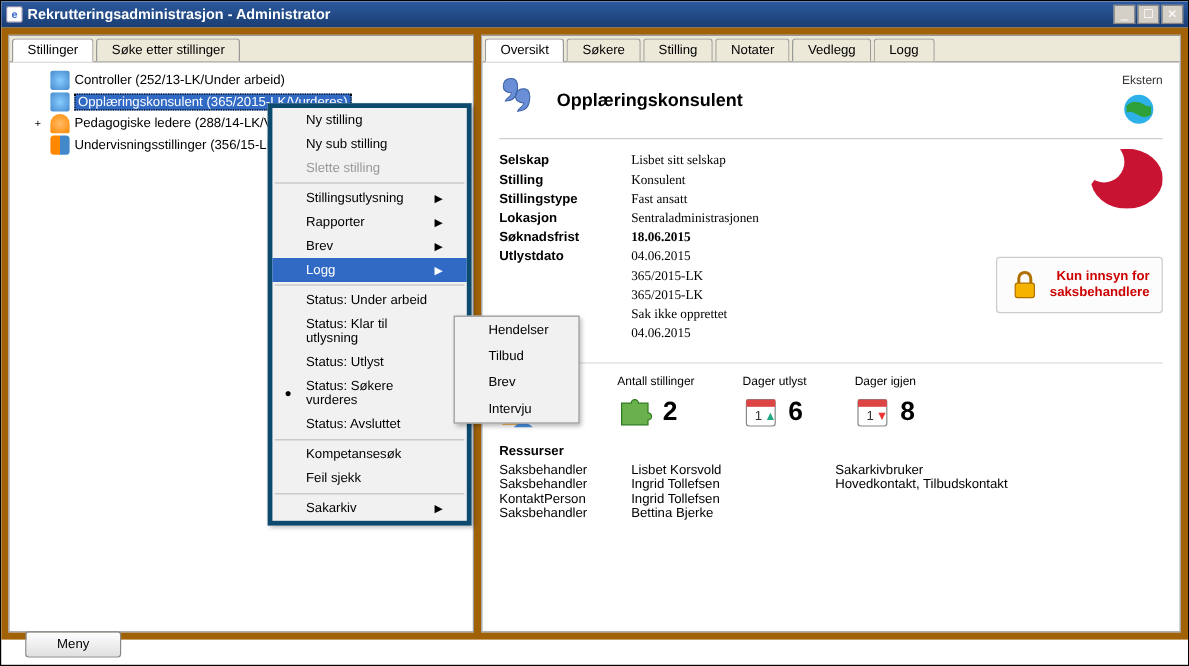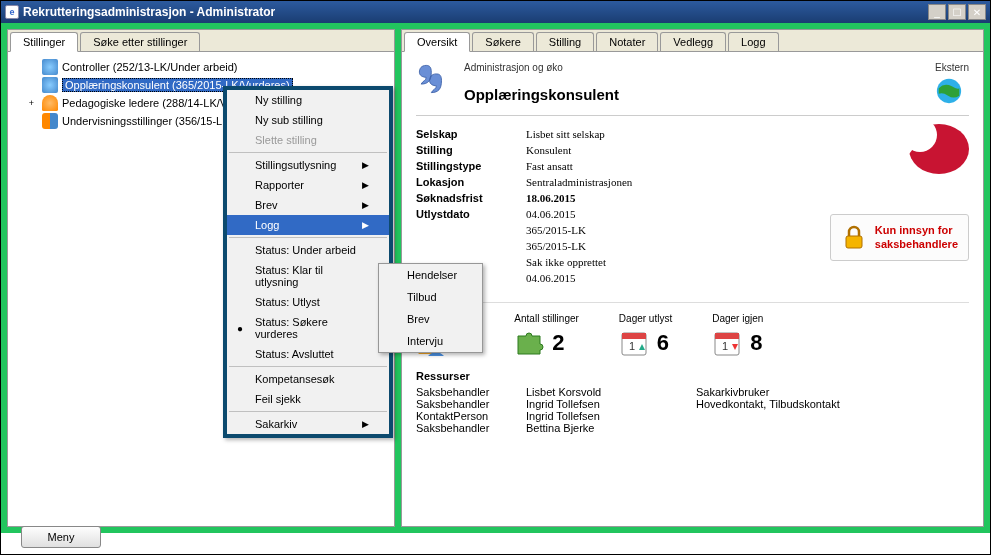--- a/index.html
+++ b/index.html
@@ -4,21 +4,21 @@
 <style>
 * { margin: 0; padding: 0; box-sizing: border-box; font-family: Tahoma, Arial, sans-serif; font-size: 11px; }
 body { background: #fff; width: 991px; height: 555px; border: 1px solid #000; position: relative; overflow: hidden; }
 
 .titlebar { background: linear-gradient(to bottom, #2c5a9e, #1a3d72); height: 22px; display: flex; align-items: center; padding: 0 4px; color: #fff; }
 .titlebar-icon { width: 14px; height: 14px; margin-right: 4px; background: #fff; border: 1px solid #88a; border-radius: 2px; font-size: 9px; color: #36c; text-align: center; line-height: 12px; font-weight: bold; }
 .titlebar-text { font-weight: bold; font-size: 12px; flex: 1; }
 .win-buttons { display: flex; gap: 2px; }
 .win-btn { width: 18px; height: 16px; background: #d4d0c8; border: 1px solid #888; display: flex; align-items: center; justify-content: center; font-size: 10px; cursor: pointer; }
 
-.main-area { display: flex; height: 510px; padding: 6px; gap: 6px; background: #22c55e; }
+.main-area { display: flex; height: 510px; padding: 6px; gap: 6px; background: #a16207; }
 
 .left-panel, .right-panel { background: #fff; border: 1px solid #999; display: flex; flex-direction: column; }
 .left-panel { width: 388px; }
 .right-panel { flex: 1; }
 
 .tabs { display: flex; border-bottom: 1px solid #999; background: #ece9d8; padding: 2px 2px 0 2px; }
 .tab { padding: 3px 12px; border: 1px solid #999; border-bottom: none; margin-right: 2px; background: #ece9d8; cursor: pointer; border-radius: 3px 3px 0 0; }
 .tab.active { background: #fff; border-bottom: 1px solid #fff; margin-bottom: -1px; position: relative; z-index: 2; }
 
 .tree { padding: 6px; flex: 1; position: relative; }
@@ -49,21 +49,21 @@
 .small-label { font-size: 10px; color: #333; }
 .big-title { font-size: 15px; font-weight: bold; margin-top: 13px; }
 .ext-block { text-align: right; }
 .globe { width: 28px; height: 28px; margin-top: 4px; }
 
 .info-row { display: flex; margin: 4px 0; }
 .info-label { width: 110px; font-weight: bold; }
 .info-value { flex: 1; font-family: Liberation Serif, serif; }
 .info-value.bold { font-weight: bold; }
 
-.side-badge { border: 1px solid #ccc; padding: 8px 10px; display: flex; align-items: center; gap: 8px; border-radius: 3px; background: #fcfcfc; }
+.side-badge { border: 1px solid #ccc; padding: 8px 10px; display: flex; align-items: center; gap: 8px; border-radius: 3px; background: #fcfcfc; text-align: right; }
 .lock-icon { width: 26px; height: 26px; }
 .red-bold { color: #c00; font-weight: bold; line-height: 1.3; }
 
 .red-shape { width: 60px; height: 50px; position: relative; }
 .red-shape::before { content: ''; position: absolute; inset: 0; background: #c81432; border-radius: 50%; clip-path: polygon(40% 0, 100% 0, 100% 100%, 0 100%, 0 60%); }
 .red-shape::after { content: ''; position: absolute; left: -6px; top: -6px; width: 34px; height: 34px; background: #fff; border-radius: 50%; }
 
 .stats-row { display: flex; gap: 40px; margin-top: 14px; border-top: 1px solid #ddd; padding-top: 10px; }
 .stat { text-align: left; }
 .stat-label { font-size: 10px; margin-bottom: 4px; }
@@ -201,21 +201,20 @@
       <div class="tab">Logg</div>
     </div>
     <div class="detail">
       <div class="detail-header">
         <div class="header-icon">
           <svg viewBox="0 0 40 40">
               <path d="M12 4 C6 4 4 8 4 12 C4 16 8 18 12 18 C12 22 8 22 6 26 C14 26 18 22 18 12 C18 6 16 4 12 4 M24 14 C18 14 16 18 16 22 C16 26 20 28 24 28 C24 32 20 32 18 36 C26 36 30 32 30 22 C30 16 28 14 24 14" fill="#6a8fd6" stroke="#3a5fa6" stroke-width="1"></path>
             </svg>
         </div>
         <div class="header-titles">
-          <div class="small-label">Administrasjon og øko</div>
           <div class="big-title">Opplæringskonsulent</div>
         </div>
         <div class="ext-block">
           <div class="small-label">Ekstern</div>
           <div class="globe">
             <svg viewBox="0 0 30 30">
                 <circle cx="15" cy="15" r="13" fill="#2eb0e8"></circle>
                 <path d="M4 12 Q10 6 18 10 Q24 14 26 12 L26 20 Q20 24 14 20 Q8 16 4 18 Z" fill="#2ea038"></path>
               </svg>
           </div>

